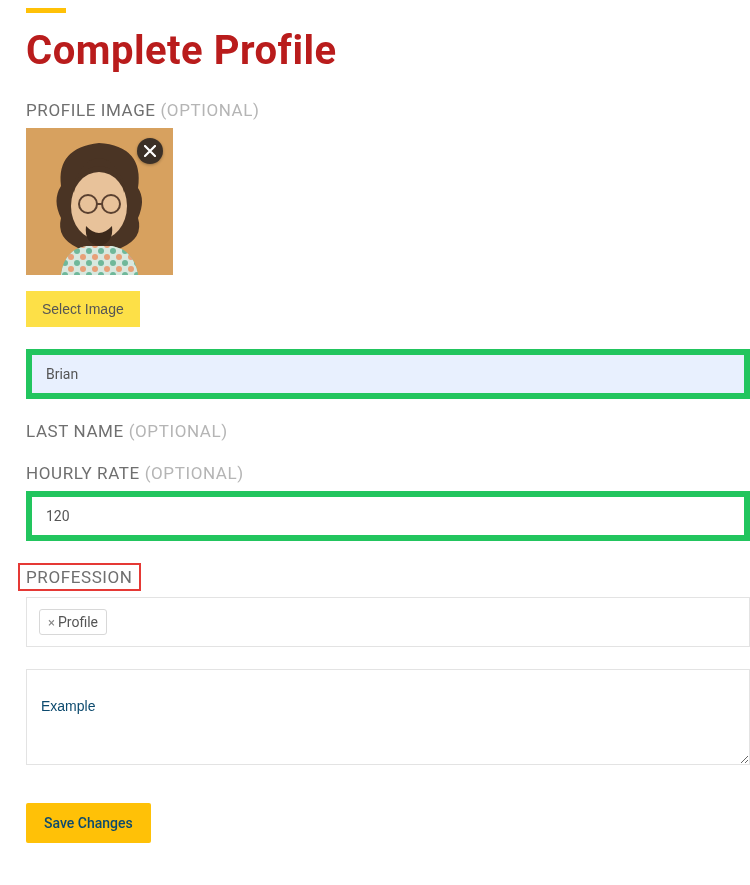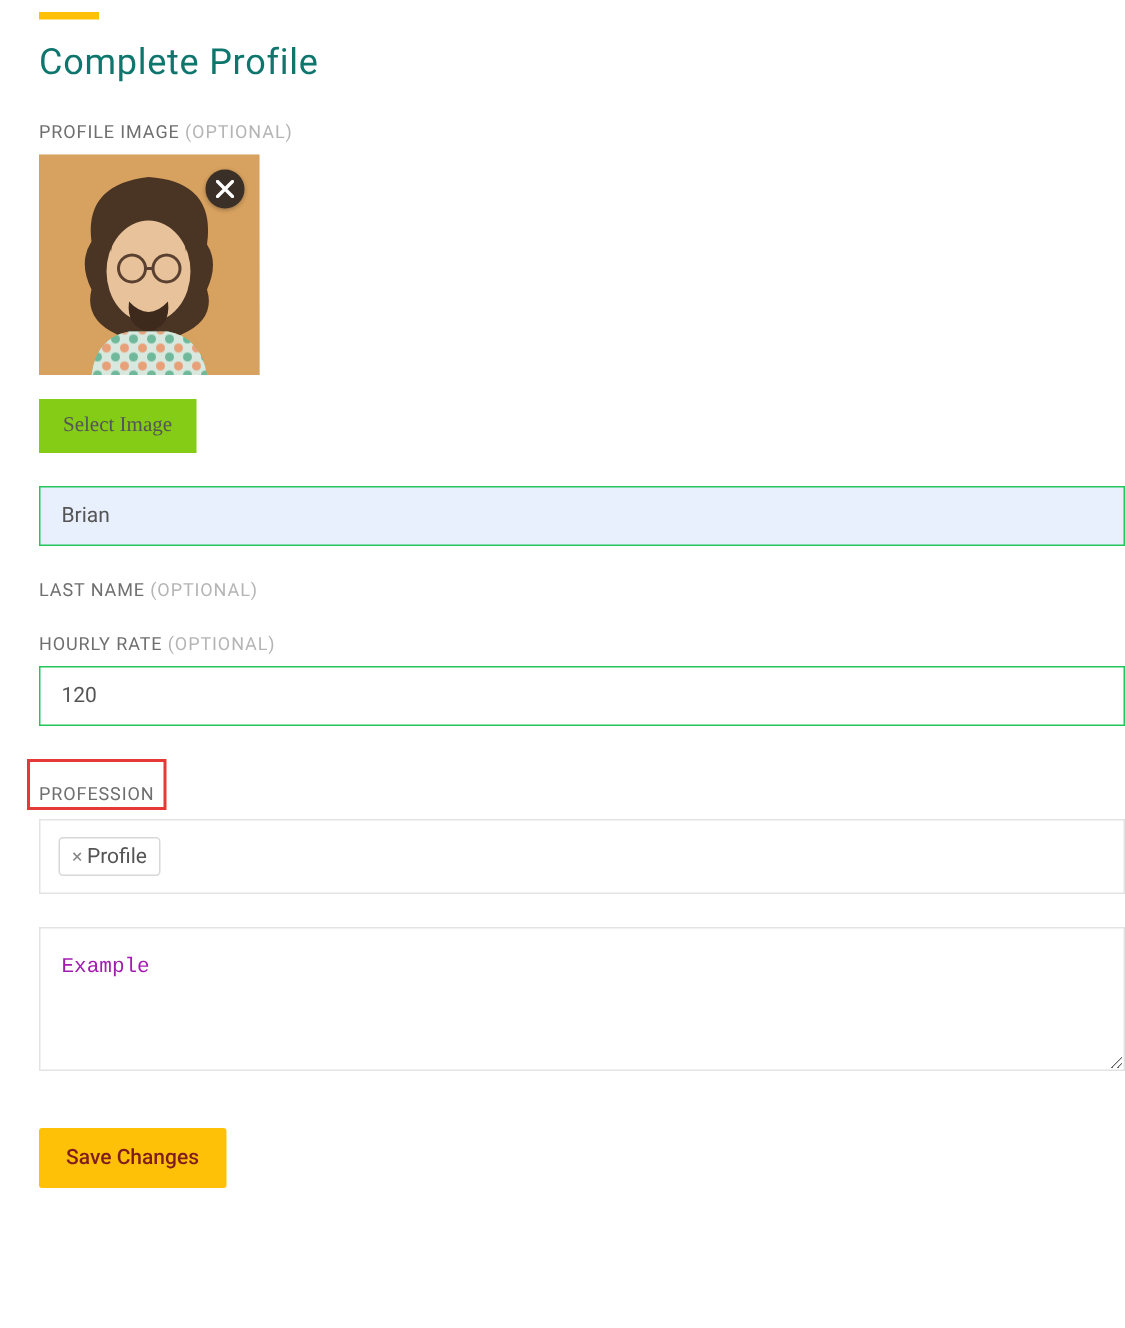--- a/index.html
+++ b/index.html
@@ -14,36 +14,35 @@
       padding: 8px 0 20px 26px;
       color: #333;
     }
     .accent-bar {
       width: 40px;
       height: 5px;
       background: #ffc107;
       margin-bottom: 14px;
     }
     h1.page-title {
-      font-size: 24px;
-      font-weight: 400;
-      color: #0f766e;
+      font-size: 40px;
+      font-weight: 700;
+      color: #b91c1c;
       letter-spacing: 0.5px;
       margin-bottom: 26px;
     }
     .field-group {
       margin-bottom: 22px;
     }
     .label-row {
-      font-size: 12px;
+      font-size: 17px;
       letter-spacing: 0.6px;
       text-transform: uppercase;
       color: #6f6f6f;
       margin-bottom: 8px;
-      margin-top: 12px;
     }
     .label-row .optional {
       color: #b5b5b5;
     }
     .profile-image-wrap {
       position: relative;
       width: 147px;
       height: 147px;
       margin-bottom: 16px;
     }
@@ -69,33 +68,33 @@
       background: #3b3027;
       color: #fff;
       display: flex;
       align-items: center;
       justify-content: center;
       cursor: pointer;
       box-shadow: 0 1px 3px rgba(0,0,0,.3);
     }
     .close-badge svg { width: 12px; height: 12px; }
     .btn-secondary {
-      background: #84cc16;
+      background: #fde047;
       border: none;
       padding: 10px 16px;
       font-size: 14px;
       color: #555;
       cursor: pointer;
-      font-family: Liberation Serif, serif;
+      font-family: Liberation Sans, sans-serif;
     }
     .text-input {
       width: 100%;
       padding: 11px 14px;
       font-size: 14px;
-      border: 1px solid #22c55e;
+      border: 6px solid #22c55e;
       color: #555;
       font-family: inherit;
     }
     .autofill {
       background: #e8f0fe;
     }
     .tag-container {
       border: 1px solid #e3e3e3;
       padding: 10px 12px;
       min-height: 50px;
@@ -116,30 +115,30 @@
     }
     .tag .tag-x {
       margin-right: 3px;
       color: #888;
       font-size: 13px;
       cursor: pointer;
     }
     .textarea-input {
       width: 100%;
       min-height: 96px;
-      padding: 18px 14px;
+      padding: 28px 14px;
       font-size: 14px;
       border: 1px solid #e3e3e3;
-      color: #a21caf;
-      font-family: Liberation Mono, monospace;
+      color: #0c4a6e;
+      font-family: Liberation Sans, sans-serif;
       resize: vertical;
     }
     .btn-primary {
       background: #ffc107;
-      color: #7f1d1d;
+      color: #0c4a6e;
       border: none;
       padding: 12px 18px;
       font-size: 14px;
       font-weight: 500;
       cursor: pointer;
       font-family: inherit;
       margin-top: 12px;
       border-radius: 2px;
     }
     .highlight-box {

